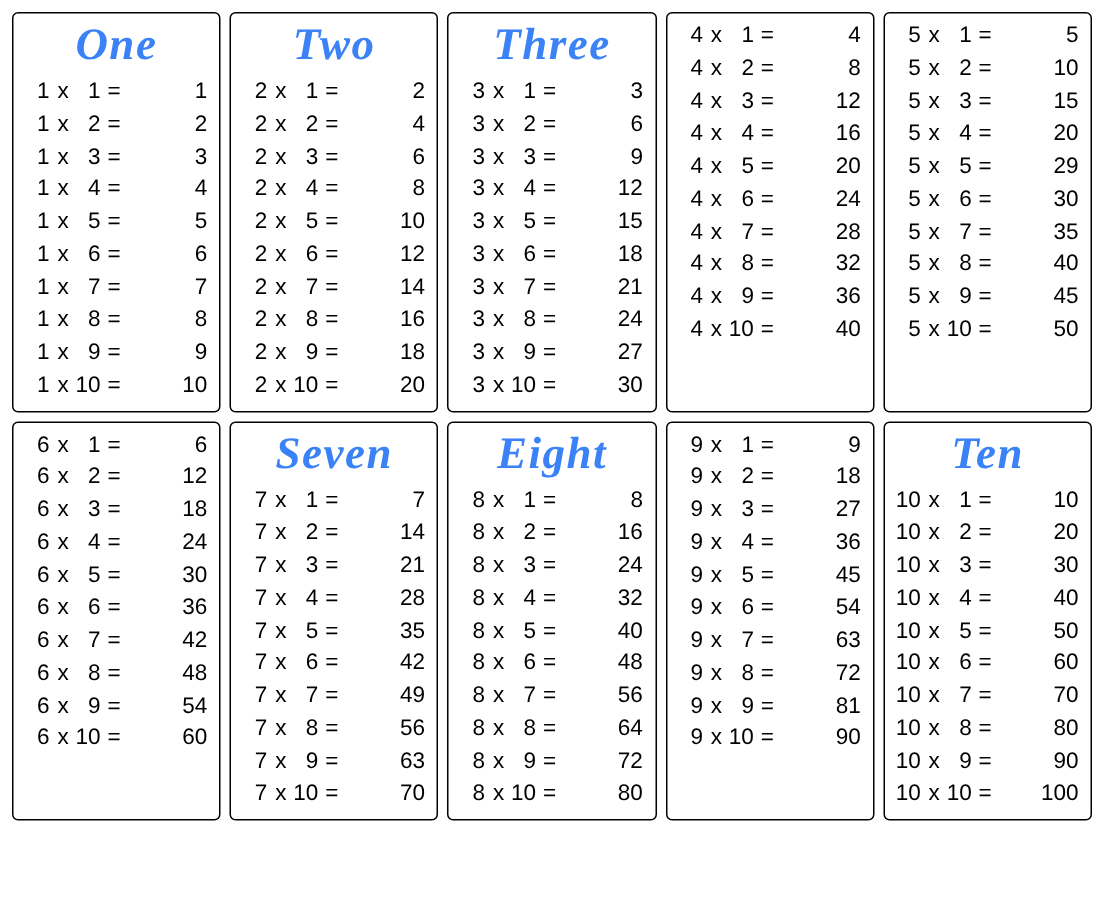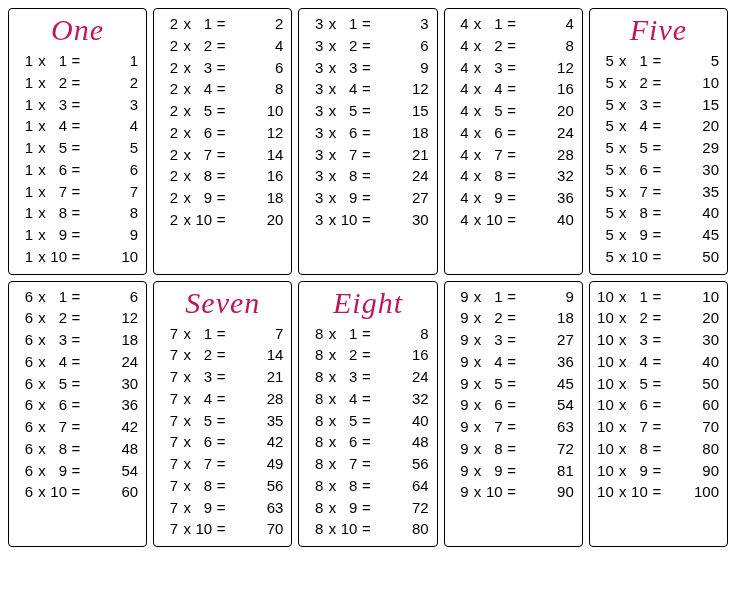--- a/index.html
+++ b/index.html
@@ -16,23 +16,23 @@
     gap: 6px;
   }
   .card {
     border: 1.5px solid #000;
     border-radius: 4px;
     padding: 4px 6px 6px 6px;
     background: #fff;
   }
   .title {
     font-family: "Brush Script MT", "Comic Sans MS", cursive;
-    font-weight: normal;
+    font-weight: bold;
     font-style: italic;
-    color: #be185d;
+    color: #3b82f6;
     font-size: 30px;
     text-align: center;
     line-height: 1.1;
     margin-bottom: 4px;
     letter-spacing: 1px;
   }
   .row {
     display: grid;
     grid-template-columns: 20px 14px 20px 14px 1fr;
     font-size: 15px;
@@ -118,20 +118,21 @@
       </div>
       <div class="row">
         <span class="a">1</span>
         <span class="op">x</span>
         <span class="b">10</span>
         <span class="eq">=</span>
         <span class="r">10</span>
       </div>
     </div>
     <div class="card">
+      <div class="title">Two</div>
       <div class="row">
         <span class="a">2</span>
         <span class="op">x</span>
         <span class="b">1</span>
         <span class="eq">=</span>
         <span class="r">2</span>
       </div>
       <div class="row">
         <span class="a">2</span>
         <span class="op">x</span>
@@ -190,20 +191,21 @@
       </div>
       <div class="row">
         <span class="a">2</span>
         <span class="op">x</span>
         <span class="b">10</span>
         <span class="eq">=</span>
         <span class="r">20</span>
       </div>
     </div>
     <div class="card">
+      <div class="title">Three</div>
       <div class="row">
         <span class="a">3</span>
         <span class="op">x</span>
         <span class="b">1</span>
         <span class="eq">=</span>
         <span class="r">3</span>
       </div>
       <div class="row">
         <span class="a">3</span>
         <span class="op">x</span>
@@ -334,21 +336,20 @@
       </div>
       <div class="row">
         <span class="a">4</span>
         <span class="op">x</span>
         <span class="b">10</span>
         <span class="eq">=</span>
         <span class="r">40</span>
       </div>
     </div>
     <div class="card">
-      <div class="title">Five</div>
       <div class="row">
         <span class="a">5</span>
         <span class="op">x</span>
         <span class="b">1</span>
         <span class="eq">=</span>
         <span class="r">5</span>
       </div>
       <div class="row">
         <span class="a">5</span>
         <span class="op">x</span>
@@ -697,20 +698,21 @@
       </div>
       <div class="row">
         <span class="a">9</span>
         <span class="op">x</span>
         <span class="b">10</span>
         <span class="eq">=</span>
         <span class="r">90</span>
       </div>
     </div>
     <div class="card">
+      <div class="title">Ten</div>
       <div class="row">
         <span class="a">10</span>
         <span class="op">x</span>
         <span class="b">1</span>
         <span class="eq">=</span>
         <span class="r">10</span>
       </div>
       <div class="row">
         <span class="a">10</span>
         <span class="op">x</span>

